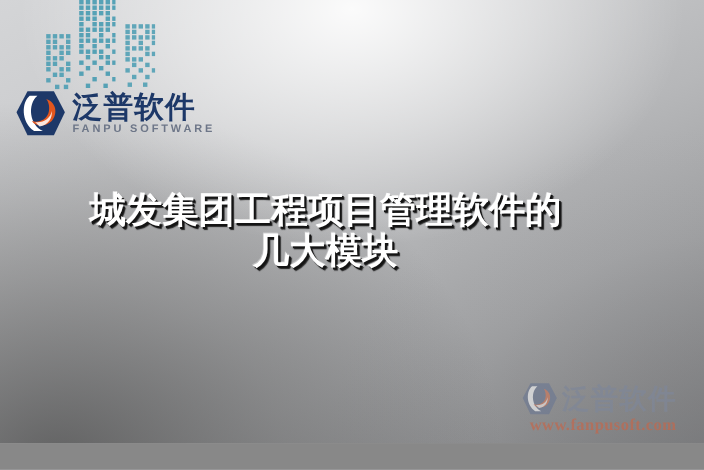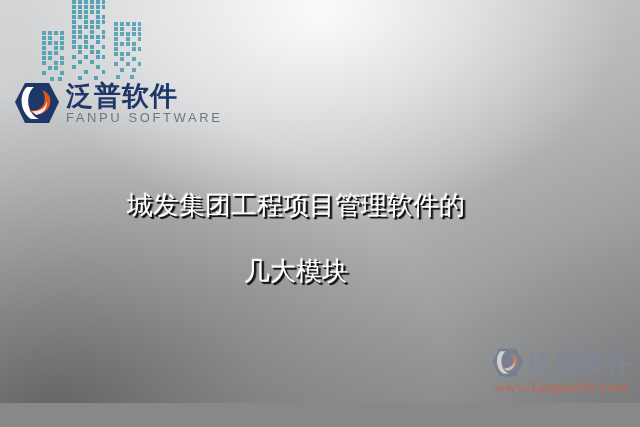--- a/index.html
+++ b/index.html
@@ -45,55 +45,55 @@
   #logo .wordmark { display: flex; flex-direction: column; line-height: 1; }
   #logo .cn {
     font-size: 27px;
     font-weight: 700;
     letter-spacing: 1px;
     color: #1d3868;
     font-family: "DejaVu Sans", "Liberation Sans", sans-serif;
   }
   #logo .en {
     margin-top: 2px;
-    font-size: 13px;
-    font-weight: 400;
+    font-size: 10px;
+    font-weight: 700;
     letter-spacing: 2.6px;
     color: #6d7688;
     font-family: "Liberation Sans", sans-serif;
   }
 
   
   #headline {
     position: absolute;
     left: 36px;
     top: 172px;
     width: 520px;
     text-align: center;
     color: #ffffff;
-    font-size: 26px;
-    font-weight: 400;
-    line-height: 66px;
+    font-size: 33px;
+    font-weight: 700;
+    line-height: 37px;
     letter-spacing: 0px;
     font-family: "DejaVu Sans", "Liberation Sans", sans-serif;
     text-shadow:
       1.6px 1.6px 0 #141414,
       2.4px 2.4px 1px rgba(10,10,10,0.85),
       -0.6px -0.6px 0 rgba(255,255,255,0.35);
     white-space: pre-line;
   }
 
   
   #watermark {
     position: absolute;
-    right: 8px;
+    right: 25px;
     bottom: 8px;
     display: flex;
     flex-direction: column;
-    align-items: center;
+    align-items: flex-end;
     opacity: 0.72;
   }
   #watermark .row {
     display: flex;
     align-items: center;
     gap: 4px;
   }
   #watermark .mark { width: 34px; height: 31px; flex: 0 0 auto; }
   #watermark .cn {
     font-size: 25px;

